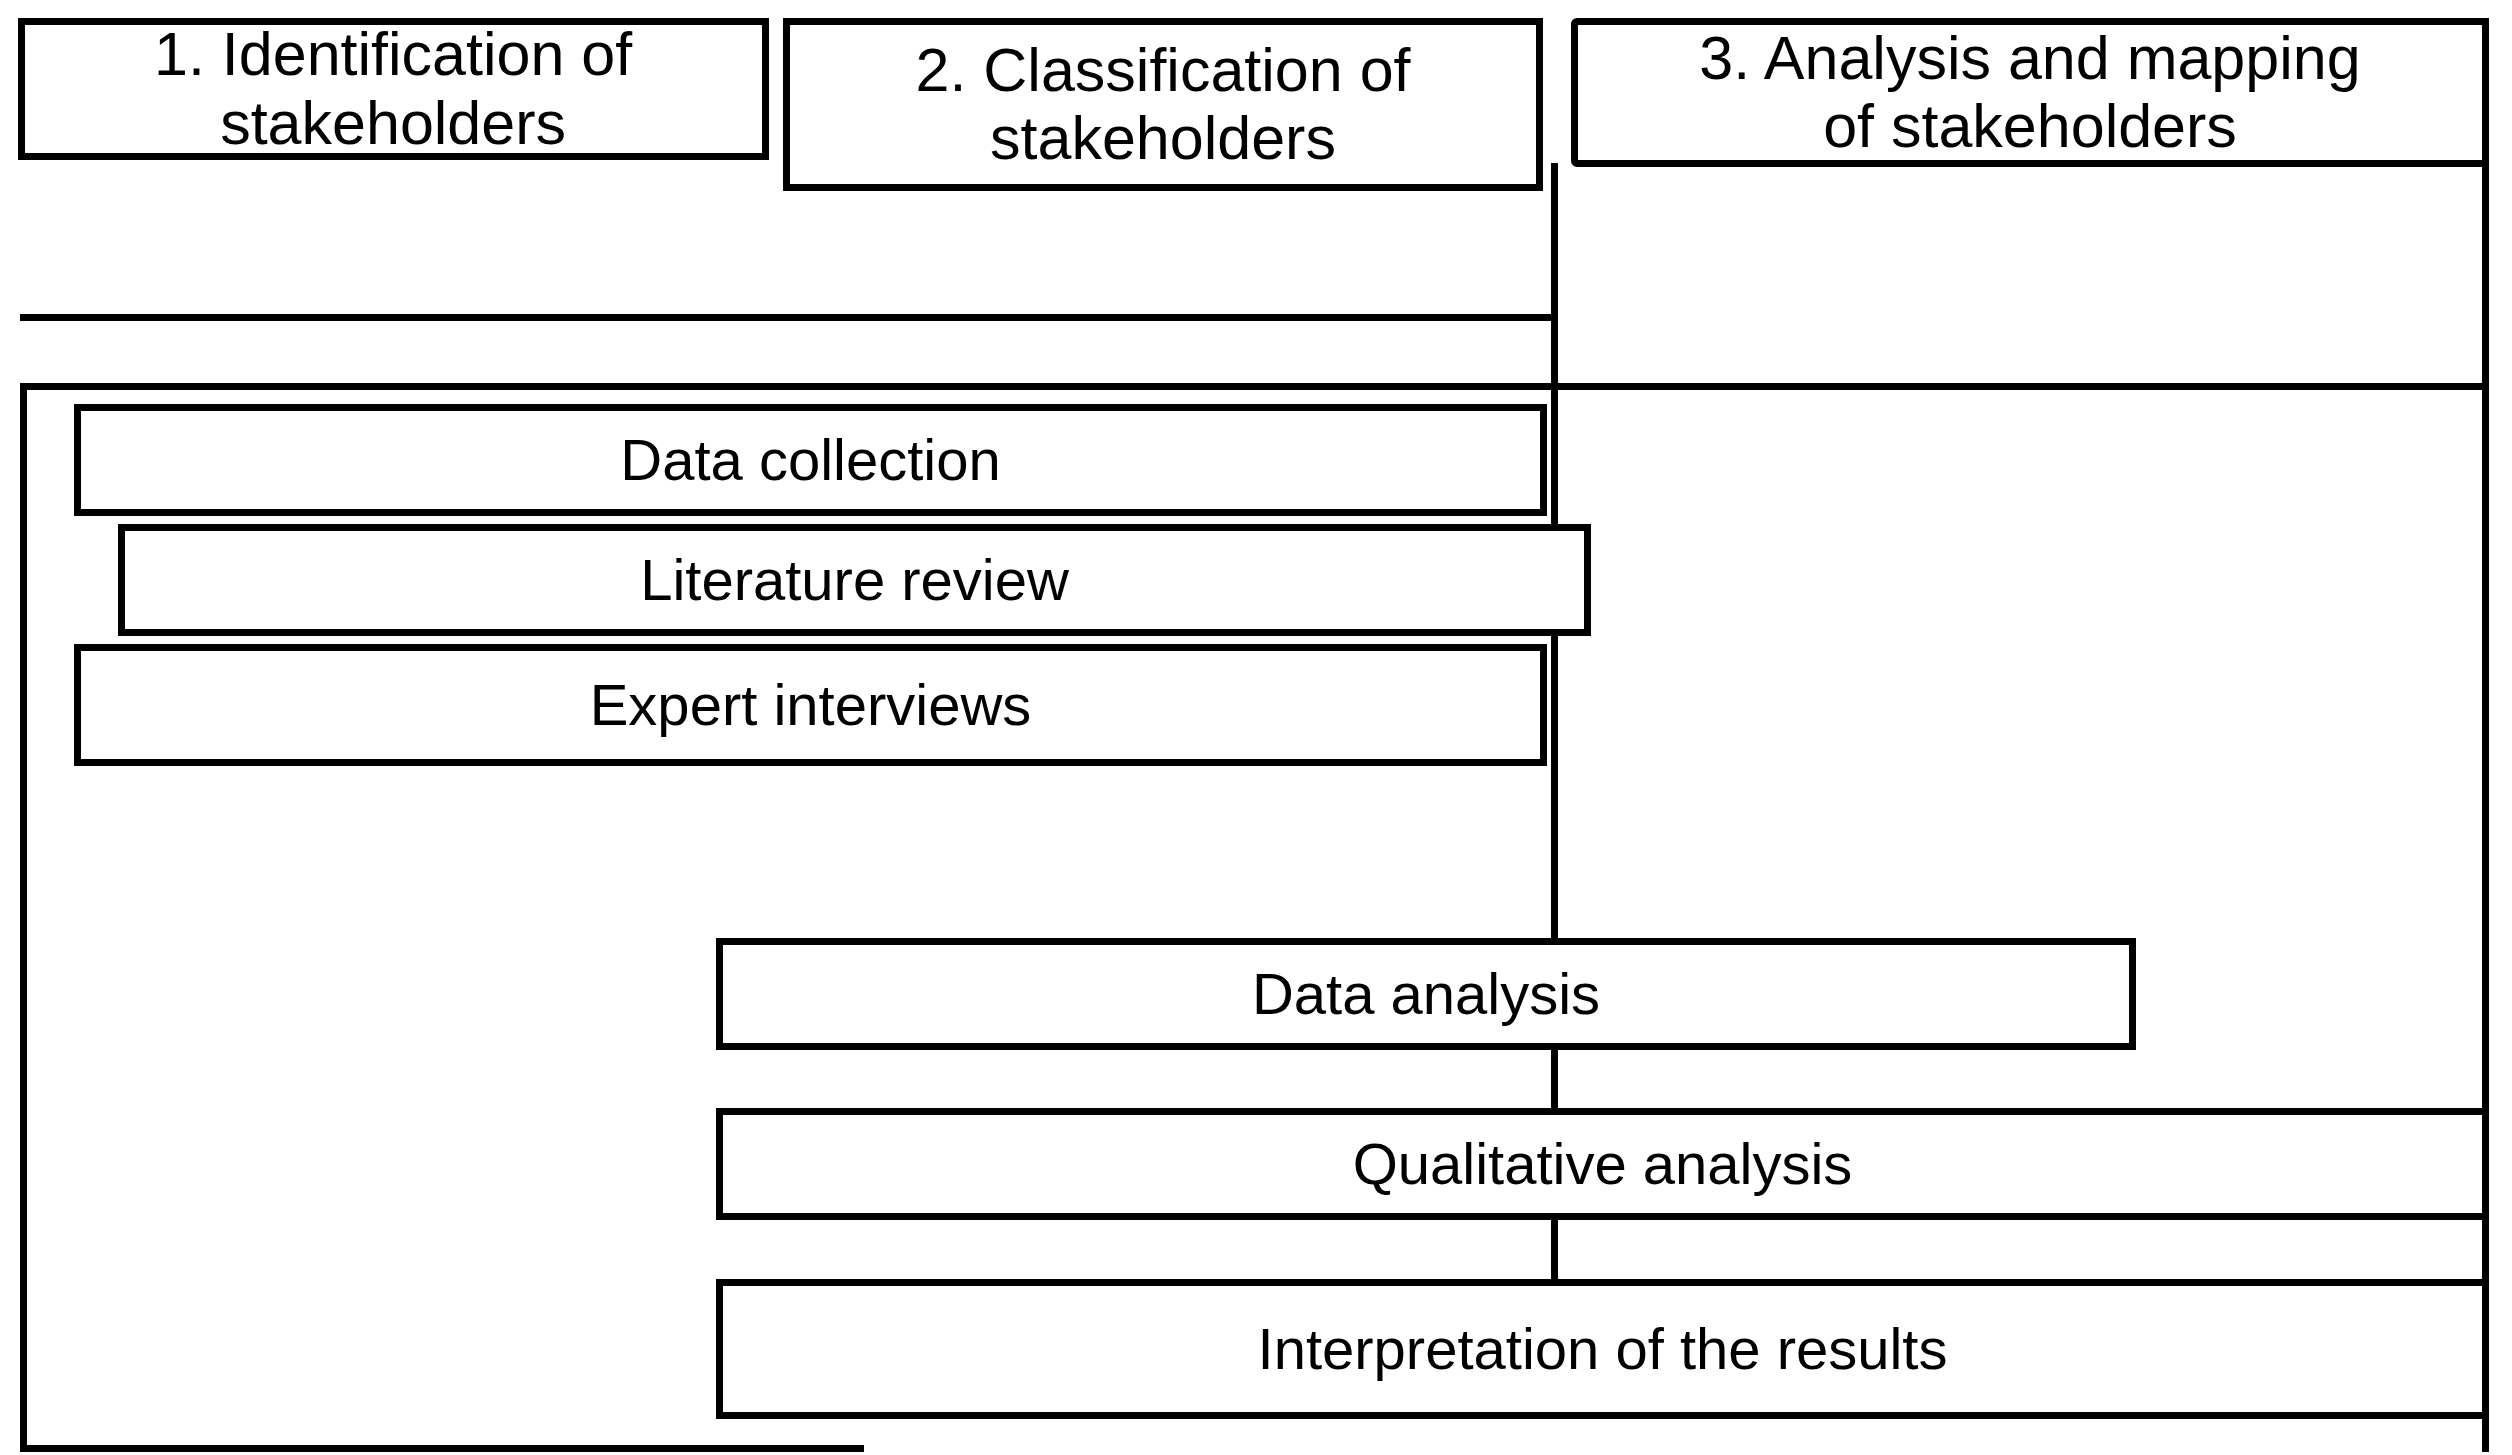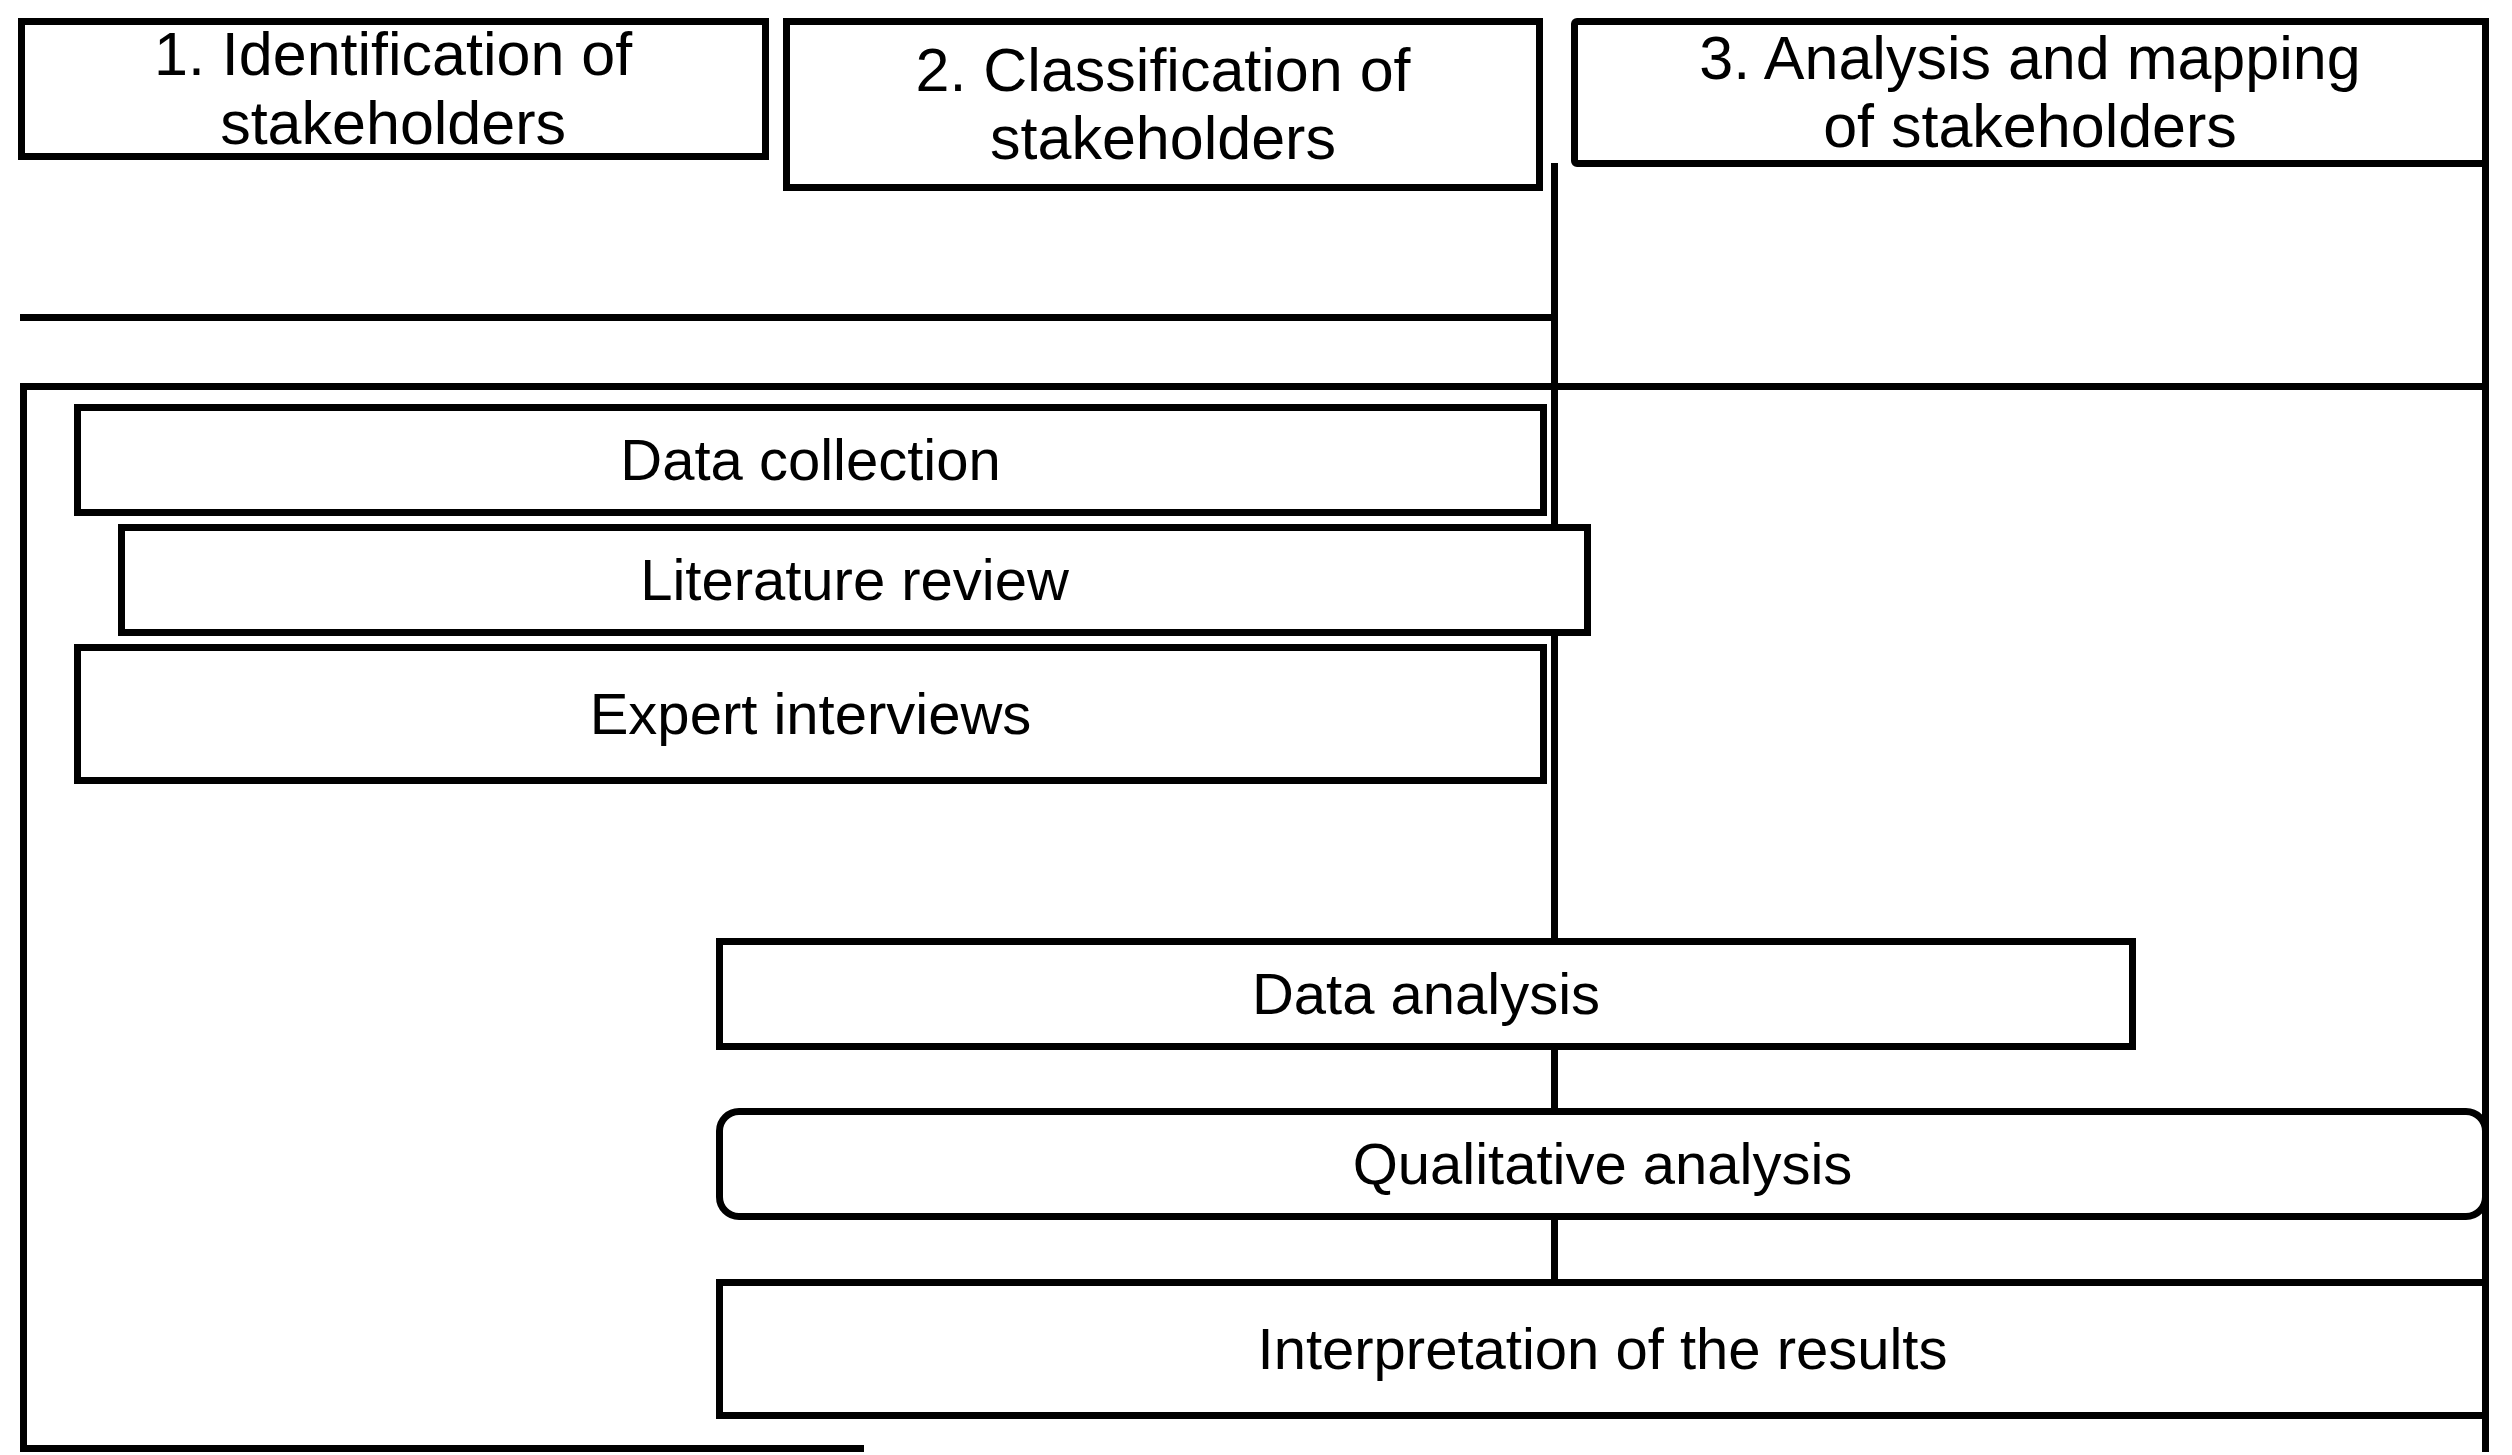--- a/index.html
+++ b/index.html
@@ -81,29 +81,29 @@
   <div class="rule divider-vert"></div>
 
   <div class="box step-box" style="left:74px; top:404px; width:1473px; height:112px;">
     <span class="label">Data collection</span>
   </div>
 
   <div class="box step-box" style="left:74px; top:524px; width:1473px; height:112px;margin-left:44px;">
     <span class="label">Literature review</span>
   </div>
 
-  <div class="box step-box" style="left:74px; top:644px; width:1473px; height:140px;">
+  <div class="box step-box" style="left:74px; top:644px; width:1473px; height:122px;">
     <span class="label">Expert interviews</span>
   </div>
 
   <div class="box step-box" style="left:716px; top:938px; width:1420px; height:112px;">
     <span class="label">Data analysis</span>
   </div>
 
-  <div class="box step-box" style="left:716px; top:1108px; width:1773px; height:112px;border-radius:23px;">
+  <div class="box step-box" style="left:716px; top:1108px; width:1773px; height:112px;">
     <span class="label">Qualitative analysis</span>
   </div>
 
   <div class="box step-box" style="left:716px; top:1279px; width:1773px; height:140px;">
     <span class="label">Interpretation of the results</span>
   </div>
 
 </div>
 
 

